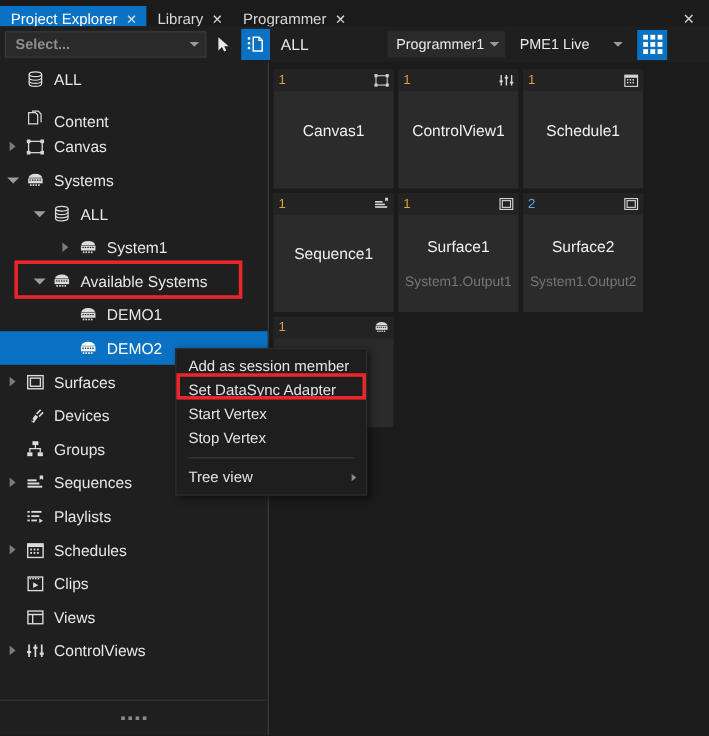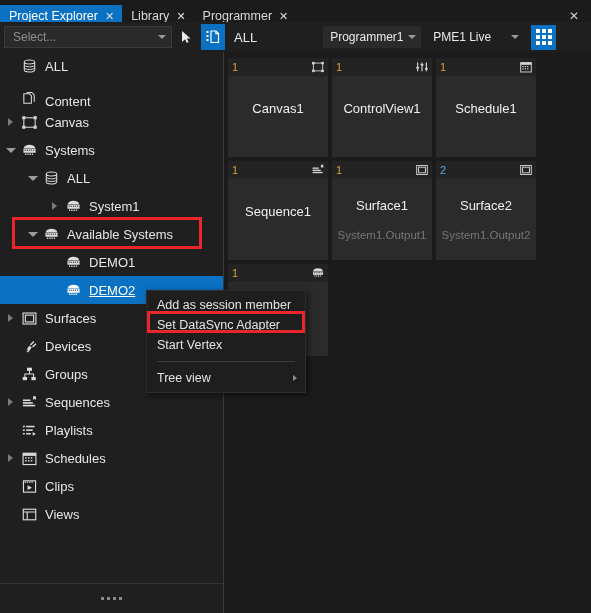--- a/index.html
+++ b/index.html
@@ -52,21 +52,21 @@
   .toolbar-left {
     width: 225px; height: 30px; display: flex; align-items: center;
     background: #1f1f1f;
   }
   .select-box {
     margin: 0 0 0 4px;
     width: 176px; height: 22px;
     background: #2a2a2a; border: 1px solid #3a3a3a;
     display: flex; align-items: center; justify-content: space-between;
     padding: 0 5px 0 8px;
-    font-size: 12px; color: #8e8e8e;
+    font-size: 12px; color: #8e8e8e; font-weight: bold;
   }
   .caret {
     width: 0; height: 0; border-left: 4px solid transparent;
     border-right: 4px solid transparent; border-top: 4px solid #9a9a9a;
   }
   .tbtn {
     width: 25px; height: 26px; margin-left: 3px;
     display: flex; align-items: center; justify-content: center;
     background: transparent;
   }
@@ -387,21 +387,21 @@
               <rect x="10.4" y="8.1" width="1.3" height="1.1" fill="#262626"></rect>
               <rect x="12.6" y="8.1" width="1.3" height="1.1" fill="#262626"></rect>
               <rect x="4.2" y="12.2" width="1.4" height="1.5" fill="#dcdcdc"></rect>
               <rect x="6.6" y="12.2" width="1.4" height="1.5" fill="#dcdcdc"></rect>
               <rect x="9" y="12.2" width="1.4" height="1.5" fill="#dcdcdc"></rect>
               <rect x="11.4" y="12.2" width="1.4" height="1.5" fill="#dcdcdc"></rect>
             </svg>
           </span>
           <span class="nlabel">DEMO1</span>
         </div>
-        <div class="node sel" style="padding-left: 50px; text-decoration: underline;">
+        <div class="node sel" style="padding-left: 50px;">
           <span class="arrow "></span>
           <span class="nicon">
             <svg width="17" height="17" viewBox="0 0 18 18">
               <path d="M3 6.5 A6 3.6 0 0 1 15 6.5 Z" fill="#ffffff"></path>
               <rect x="2.6" y="7" width="12.8" height="4.4" fill="#ffffff"></rect>
               <rect x="3.8" y="8.1" width="1.3" height="1.1" fill="#262626"></rect>
               <rect x="6" y="8.1" width="1.3" height="1.1" fill="#262626"></rect>
               <rect x="8.2" y="8.1" width="1.3" height="1.1" fill="#262626"></rect>
               <rect x="10.4" y="8.1" width="1.3" height="1.1" fill="#262626"></rect>
               <rect x="12.6" y="8.1" width="1.3" height="1.1" fill="#262626"></rect>
@@ -505,20 +505,32 @@
         </div>
         <div class="node" style="padding-left: 6px;">
           <span class="arrow "></span>
           <span class="nicon">
             <svg width="17" height="17" viewBox="0 0 18 18">
               <rect x="2.4" y="3.4" width="13.2" height="11.2" fill="none" stroke="#dcdcdc" stroke-width="1.2"></rect>
               <path d="M2.4 6.4 H15.6 M6.6 6.4 V14.6" stroke="#dcdcdc" stroke-width="1.2" fill="none"></path>
             </svg>
           </span>
           <span class="nlabel">Views</span>
+        </div>
+        <div class="node" style="padding-left: 6px;">
+          <span class="arrow collapsed"></span>
+          <span class="nicon">
+            <svg width="17" height="17" viewBox="0 0 18 18">
+              <path d="M3.4 3.2 V14.4 M9 3.2 V14.4 M14.6 3.2 V14.4" stroke="#dcdcdc" stroke-width="1.5" fill="none"></path>
+              <rect x="1.6" y="9" width="3.6" height="1.9" fill="#dcdcdc"></rect>
+              <rect x="7.2" y="5.2" width="3.6" height="1.9" fill="#dcdcdc"></rect>
+              <rect x="12.8" y="10.4" width="3.6" height="1.9" fill="#dcdcdc"></rect>
+            </svg>
+          </span>
+          <span class="nlabel">ControlViews</span>
         </div>
       </div>
     <div class="grip">
       <i></i>
         <i></i>
         <i></i>
         <i></i>
     </div>
   </div>
 
@@ -661,20 +673,23 @@
   <div class="ctxmenu" id="ctxmenu">
       <div class="mi">
         <span>Add as session member</span>
       </div>
       <div class="mi">
         <span>Set DataSync Adapter</span>
       </div>
       <div class="mi">
         <span>Start Vertex</span>
       </div>
+      <div class="mi">
+        <span>Stop Vertex</span>
+      </div>
       <div class="msep"></div>
       <div class="mi">
         <span>Tree view</span>
         <span class="submark"></span>
       </div>
     </div>
 
   <div class="redbox avail"></div>
   <div class="redbox menuitem"></div>
 

